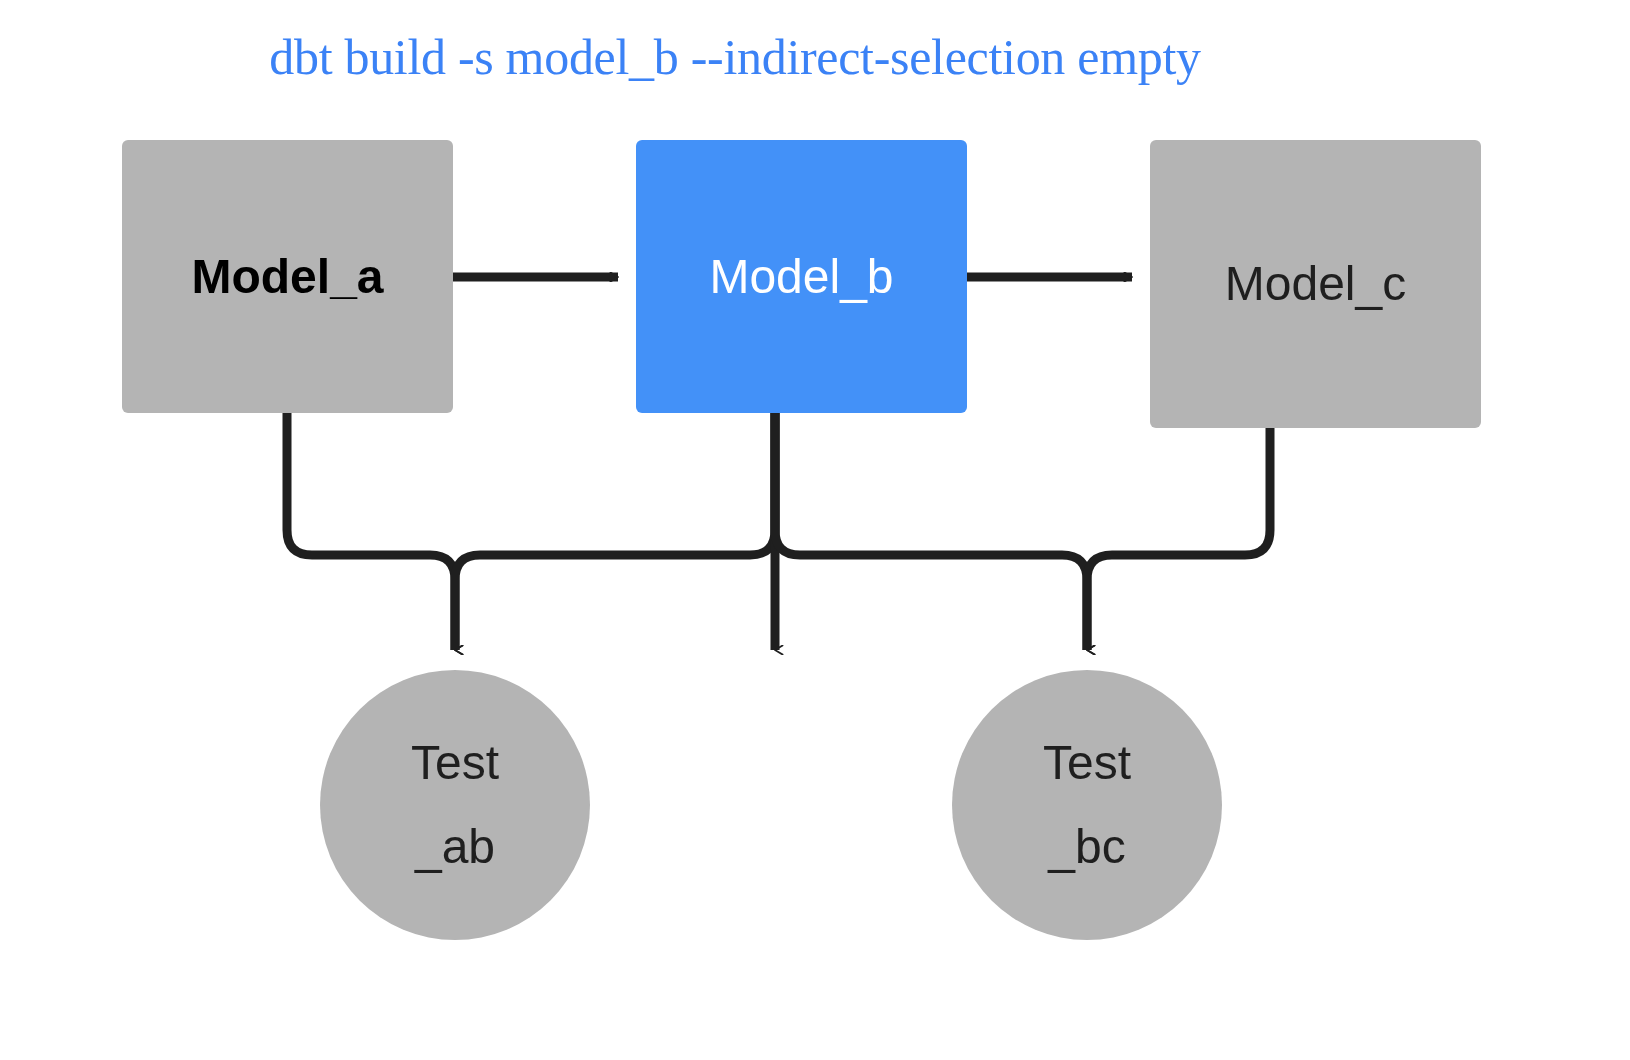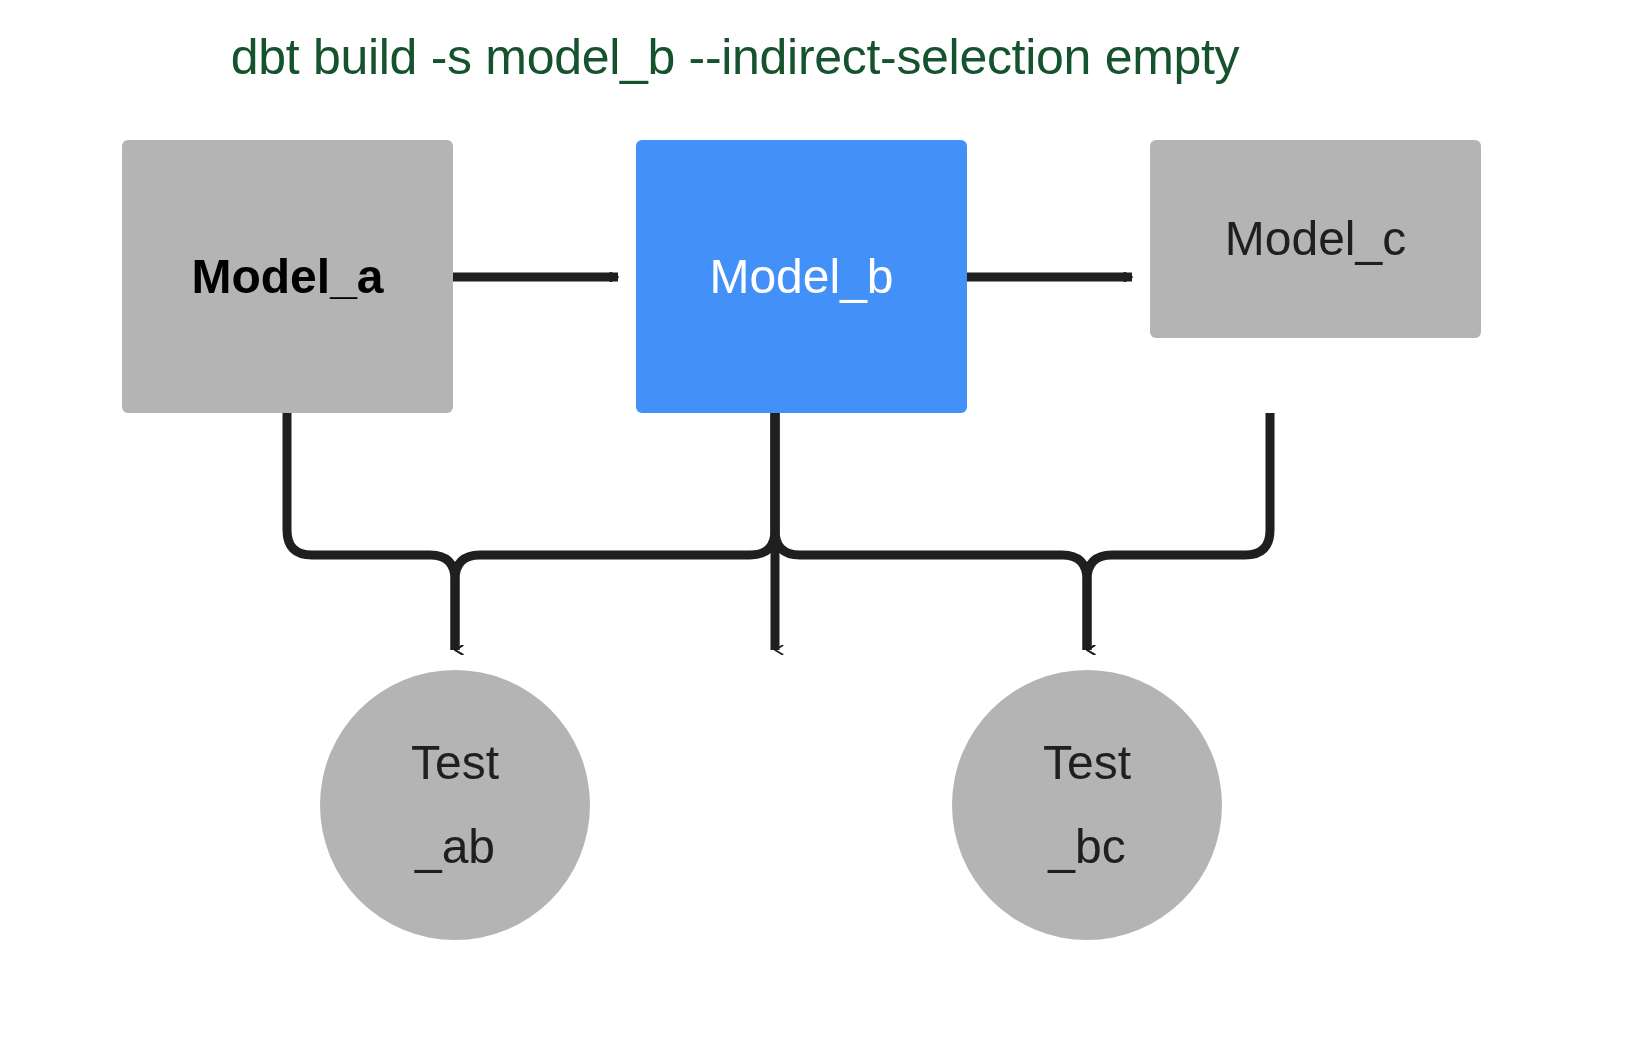--- a/index.html
+++ b/index.html
@@ -24,24 +24,24 @@
     top: 0;
     width: 1630px;
     height: 1060px;
   }
   .title-text {
     position: absolute;
     left: 0;
     top: 28px;
     width: 1470px;
     text-align: center;
-    font-family: Liberation Sans, sans-serif;
+    font-family: Liberation Serif, serif;
     font-size: 50px;
     font-weight: 400;
-    color: #14532d;
+    color: #3b82f6;
     letter-spacing: -0.3px;
     white-space: nowrap;
   }
   .node-box {
     position: absolute;
     border-radius: 6px;
     display: flex;
     align-items: center;
     justify-content: center;
   }
@@ -106,21 +106,21 @@
   </svg>
 
   <div class="node-box" style="left:122px; top:140px; width:331px; height:273px; background:#b4b4b4;">
     <span class="node-label" style="color:#000000;font-weight:bold;">Model_a</span>
   </div>
 
   <div class="node-box" style="left:636px; top:140px; width:331px; height:273px; background:#4391f8;">
     <span class="node-label" style="color:#ffffff;">Model_b</span>
   </div>
 
-  <div class="node-box" style="left:1150px; top:140px; width:331px; height:198px; background:#b4b4b4;">
+  <div class="node-box" style="left:1150px; top:140px; width:331px; height:288px; background:#b4b4b4;">
     <span class="node-label" style="color:#1f1f1f;">Model_c</span>
   </div>
 
   <div class="node-circle" style="left:320px; top:670px; width:270px; height:270px; background:#b4b4b4;">
     <span class="node-label">Test
 _ab</span>
   </div>
 
 
   <div class="node-circle" style="left:952px; top:670px; width:270px; height:270px; background:#b4b4b4;">

